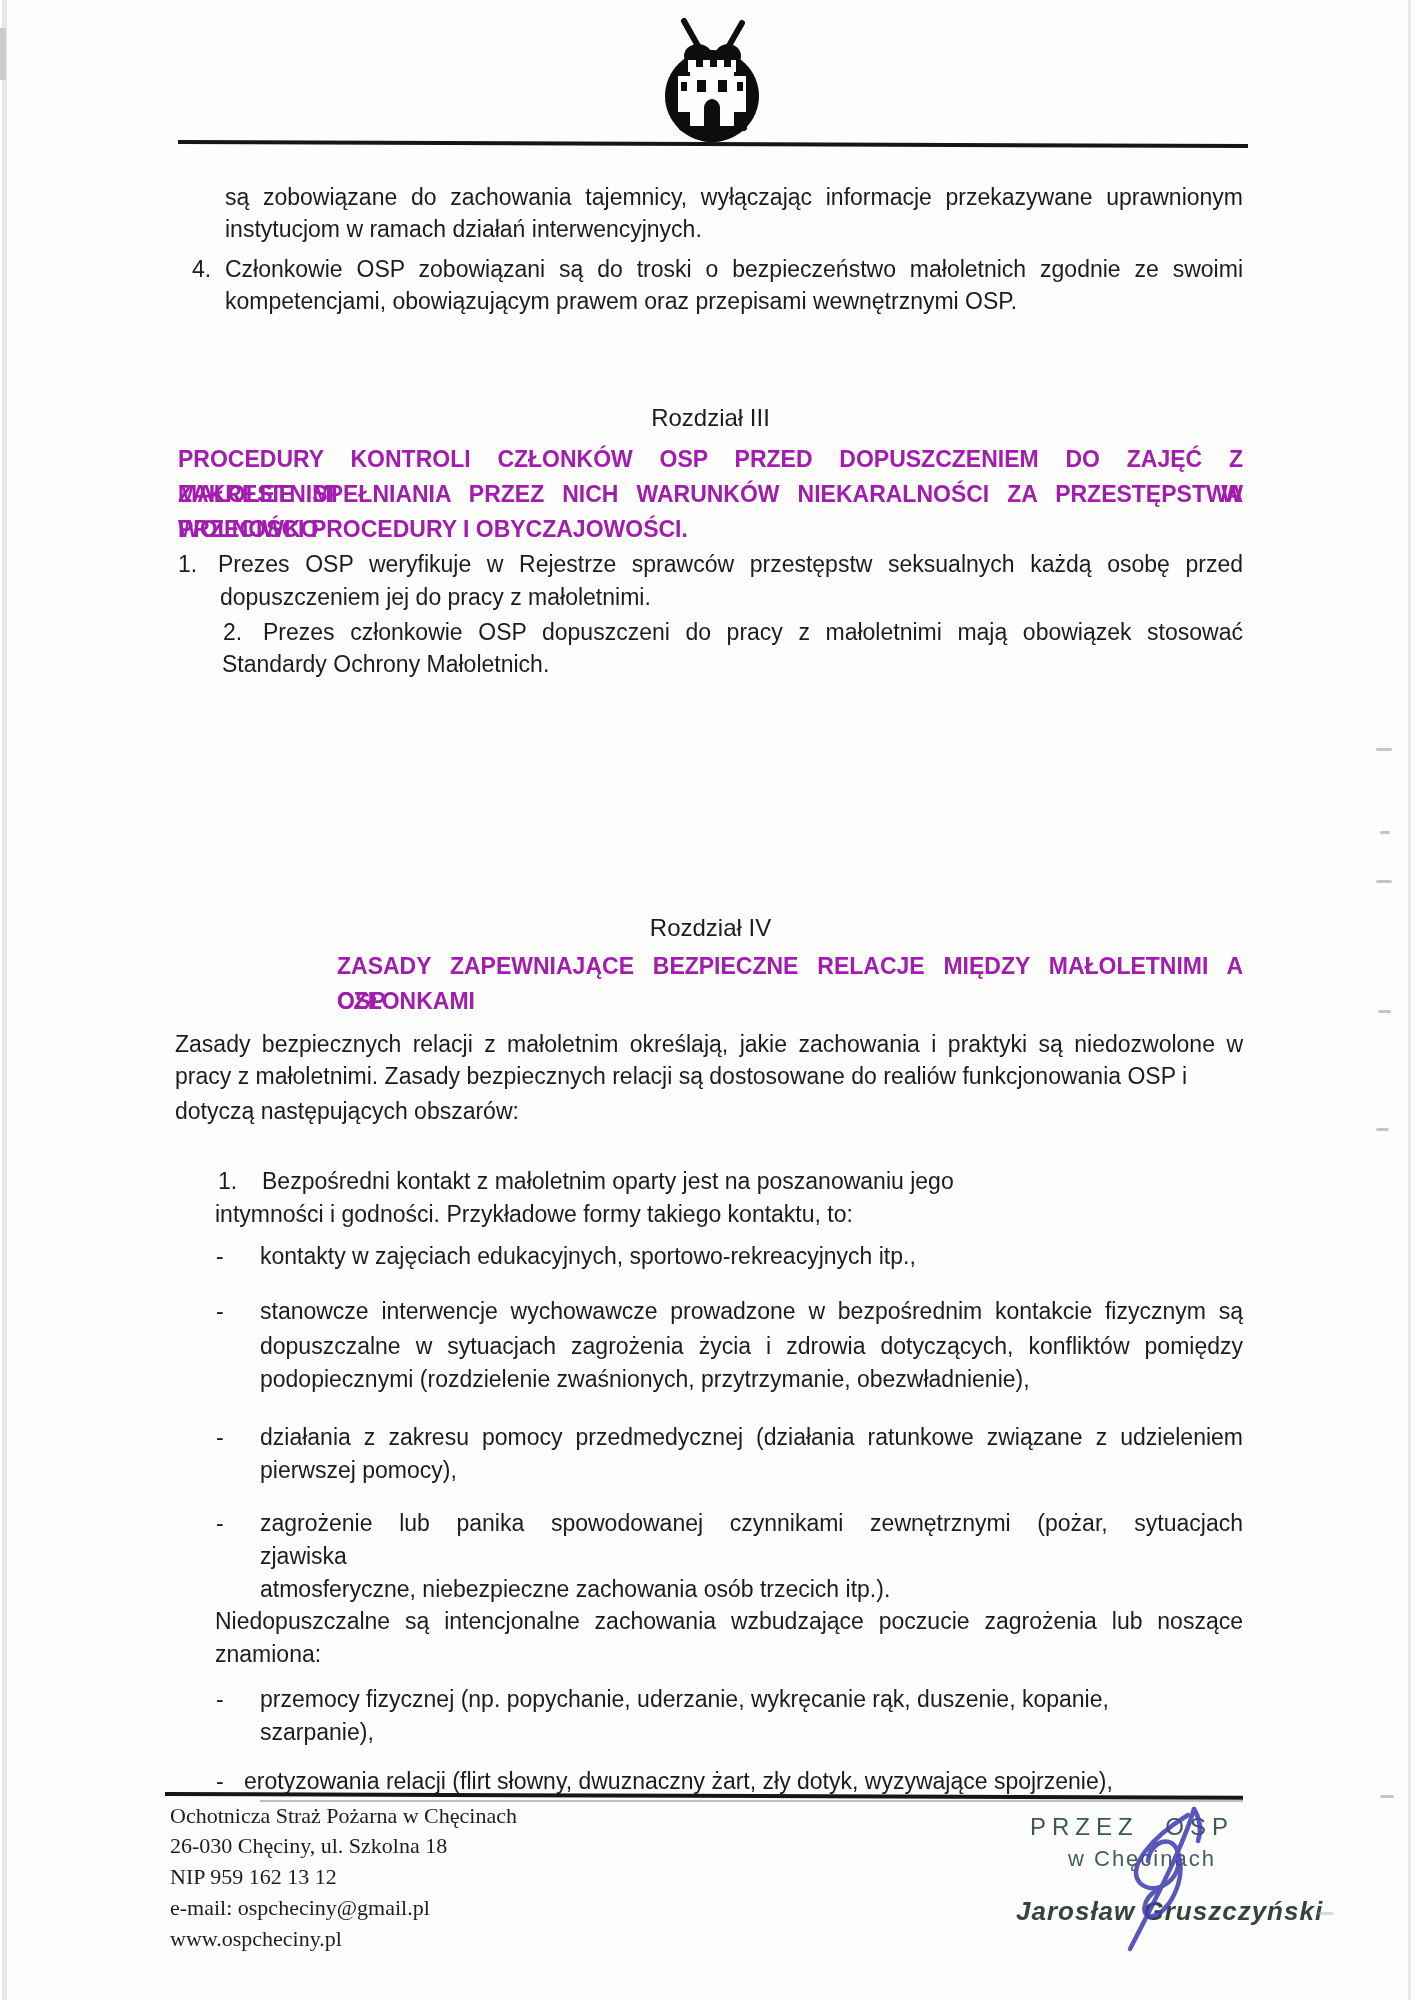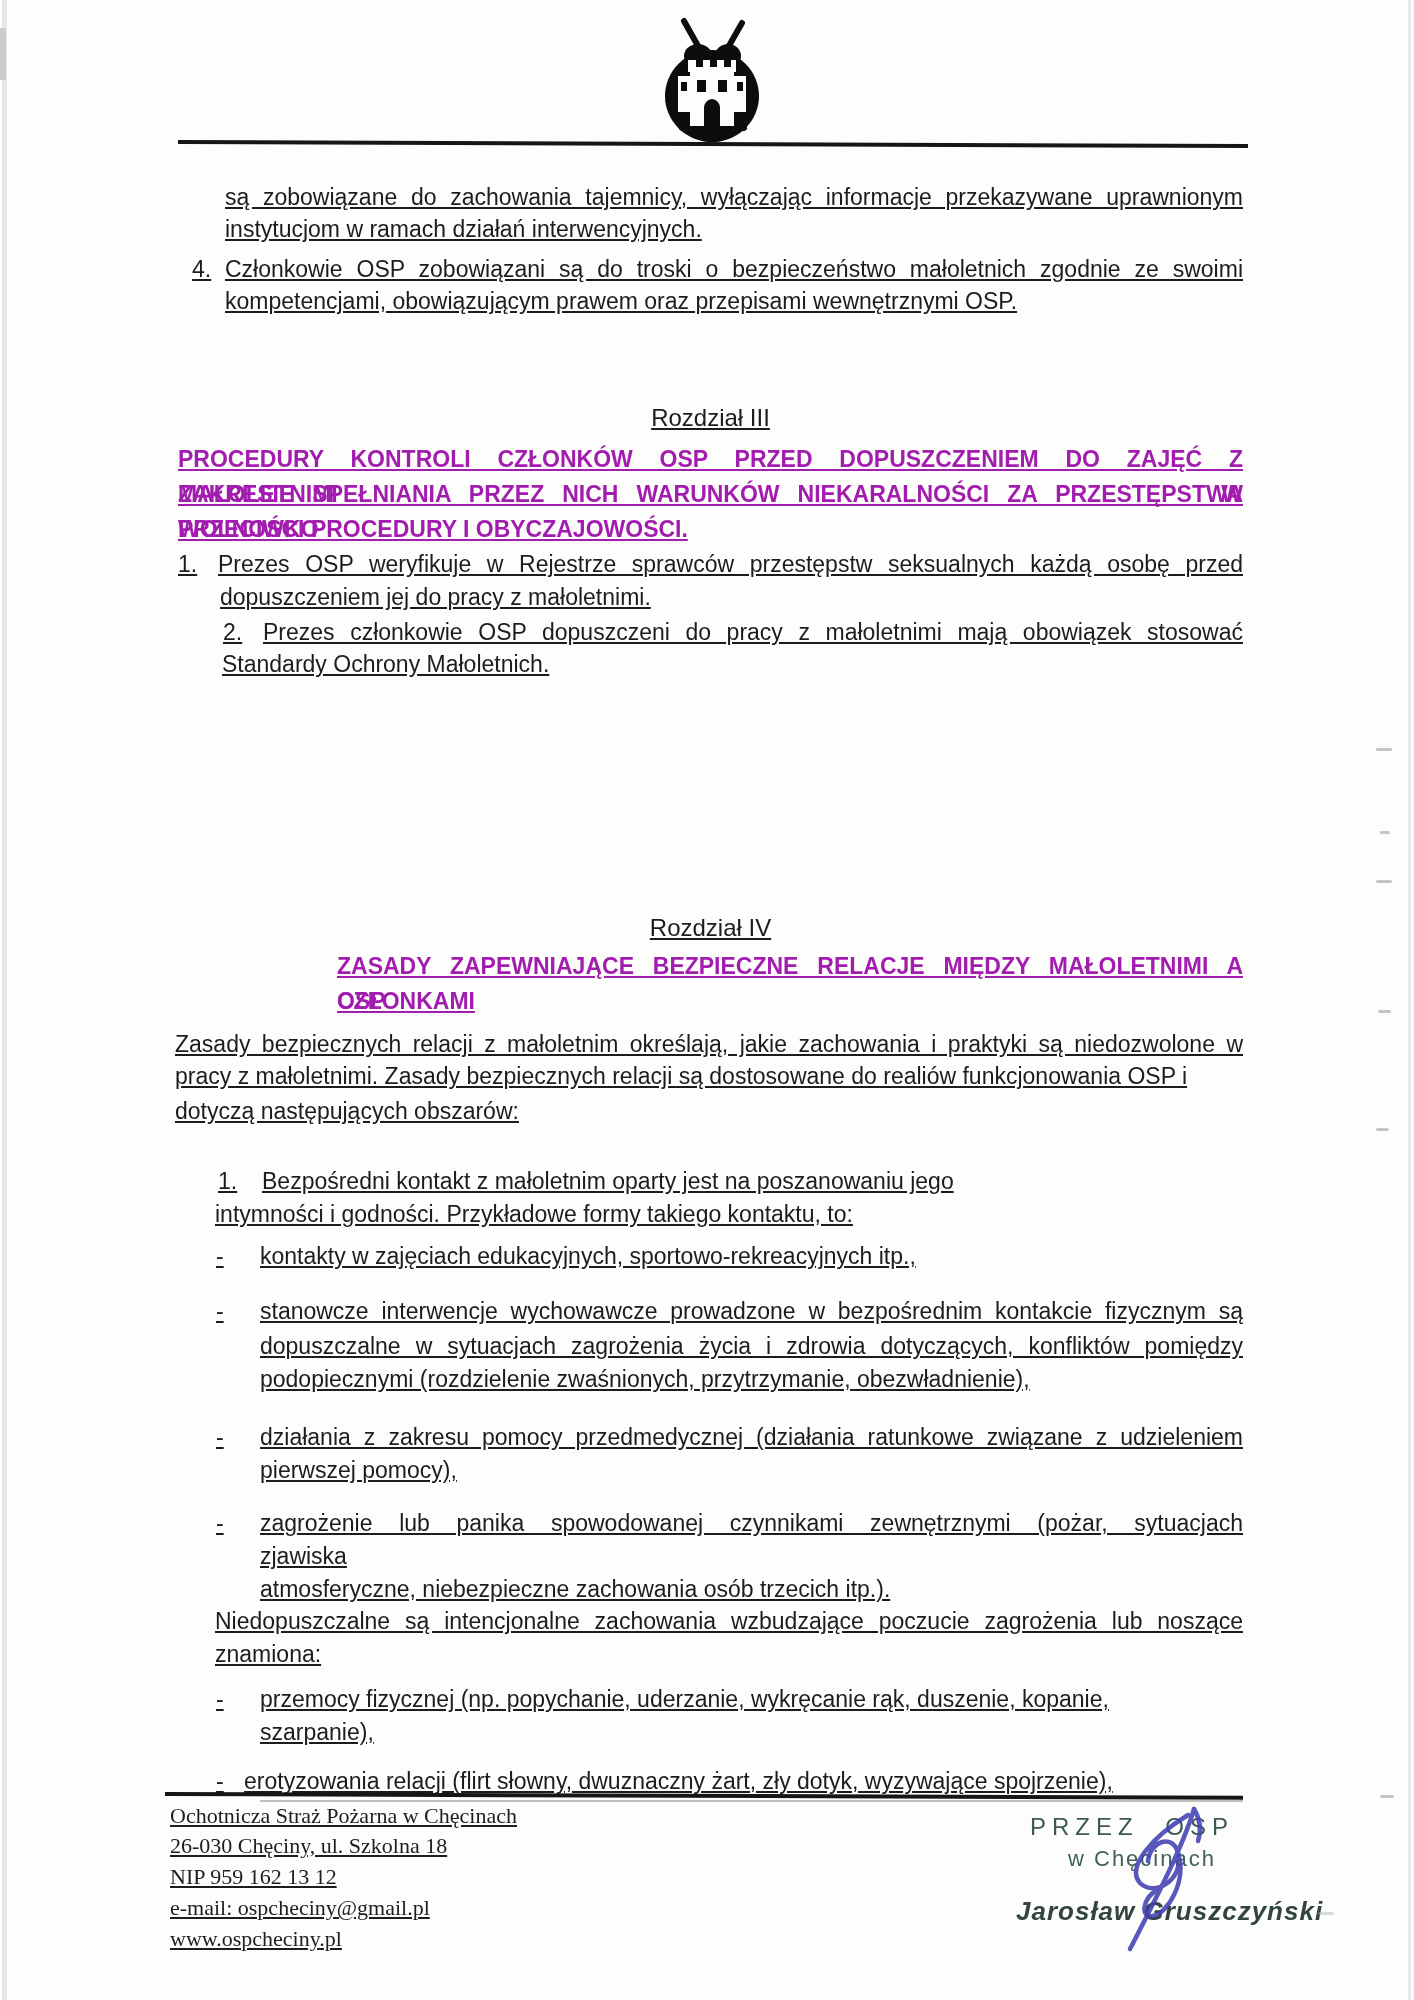--- a/index.html
+++ b/index.html
@@ -2,21 +2,21 @@
 <html lang="pl"><head>
 <meta charset="utf-8">
 <style>
   html,body{margin:0;padding:0;background:#9a9a9a;}
   .page{
     position:relative;width:1414px;height:2000px;margin:0 auto;
     background:#fdfdfc;overflow:hidden;
     font-family:"Liberation Sans", sans-serif;color:#1f1f1f;
   }
   
-  .ln{position:absolute;font-size:23px;line-height:33px;white-space:nowrap;color:#1c1c1c;text-decoration:underline;}
+  .ln{position:absolute;font-size:23px;line-height:33px;white-space:nowrap;color:#1c1c1c;}
   .j{white-space:normal;text-align:justify;text-align-last:justify;}
   .b{font-weight:700;color:#a21caf;}
   .ctr{text-align:center;white-space:normal;}
   .mk{white-space:nowrap;}
   .ser{font-family:"Liberation Serif", serif;font-size:22px;line-height:30px;color:#1d1d1d;}
   
   .rule{position:absolute;background:#161616;}
   .rule-echo{position:absolute;background:#8a8a8a;opacity:.55;}
   
   .stamp-role{position:absolute;font-size:24px;letter-spacing:6px;word-spacing:14px;font-weight:400;}

